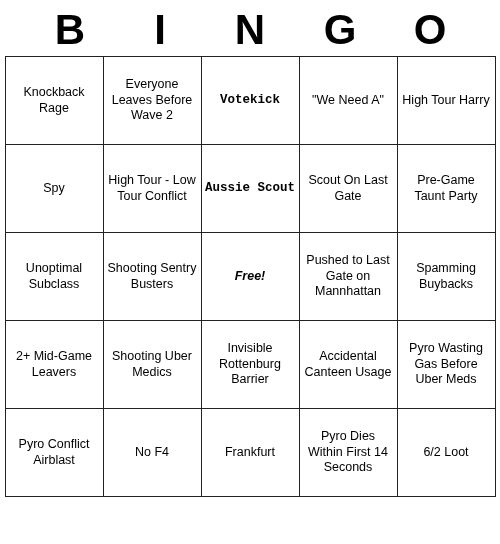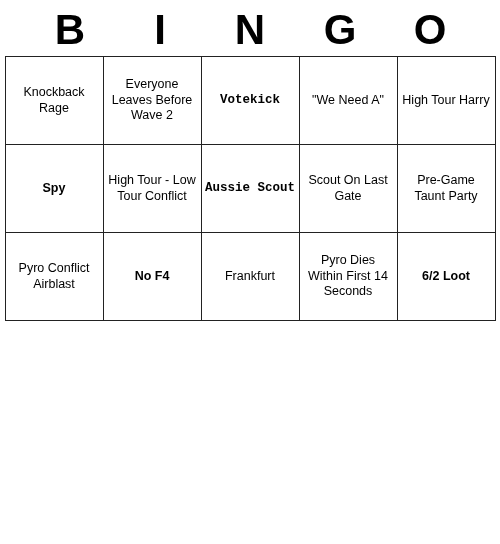--- a/index.html
+++ b/index.html
@@ -38,21 +38,21 @@
       width: 98px;
       height: 88px;
       text-align: center;
       vertical-align: middle;
       font-size: 12.5px;
       padding: 3px;
       line-height: 1.25;
     }
     .cell-large {
       font-size: 28px;
-      font-weight: bold;
+      font-weight: normal;
     }
     .cell-medium {
       font-size: 20px;
       font-weight: bold;
       font-family: Liberation Mono, monospace;
     }
     .cell-free {
       font-size: 28px;
       font-weight: bold;
       font-style: italic;
@@ -79,20 +79,34 @@
         <td>High Tour Harry</td>
       </tr>
       <tr>
         <td class="cell-large">Spy</td>
         <td>High Tour - Low Tour Conflict</td>
         <td class="cell-medium">Aussie Scout</td>
         <td>Scout On Last Gate</td>
         <td>Pre-Game Taunt Party</td>
       </tr>
       <tr>
+        <td>Unoptimal Subclass</td>
+        <td>Shooting Sentry Busters</td>
+        <td class="cell-free">Free!</td>
+        <td>Pushed to Last Gate on Mannhattan</td>
+        <td>Spamming Buybacks</td>
+      </tr>
+      <tr>
+        <td>2+ Mid-Game Leavers</td>
+        <td>Shooting Uber Medics</td>
+        <td>Invisible Rottenburg Barrier</td>
+        <td>Accidental Canteen Usage</td>
+        <td>Pyro Wasting Gas Before Uber Meds</td>
+      </tr>
+      <tr>
         <td>Pyro Conflict Airblast</td>
         <td class="cell-large">No F4</td>
         <td>Frankfurt</td>
         <td>Pyro Dies Within First 14 Seconds</td>
         <td class="cell-large">6/2 Loot</td>
       </tr>
     </tbody>
 </table>
 
 </body></html>

